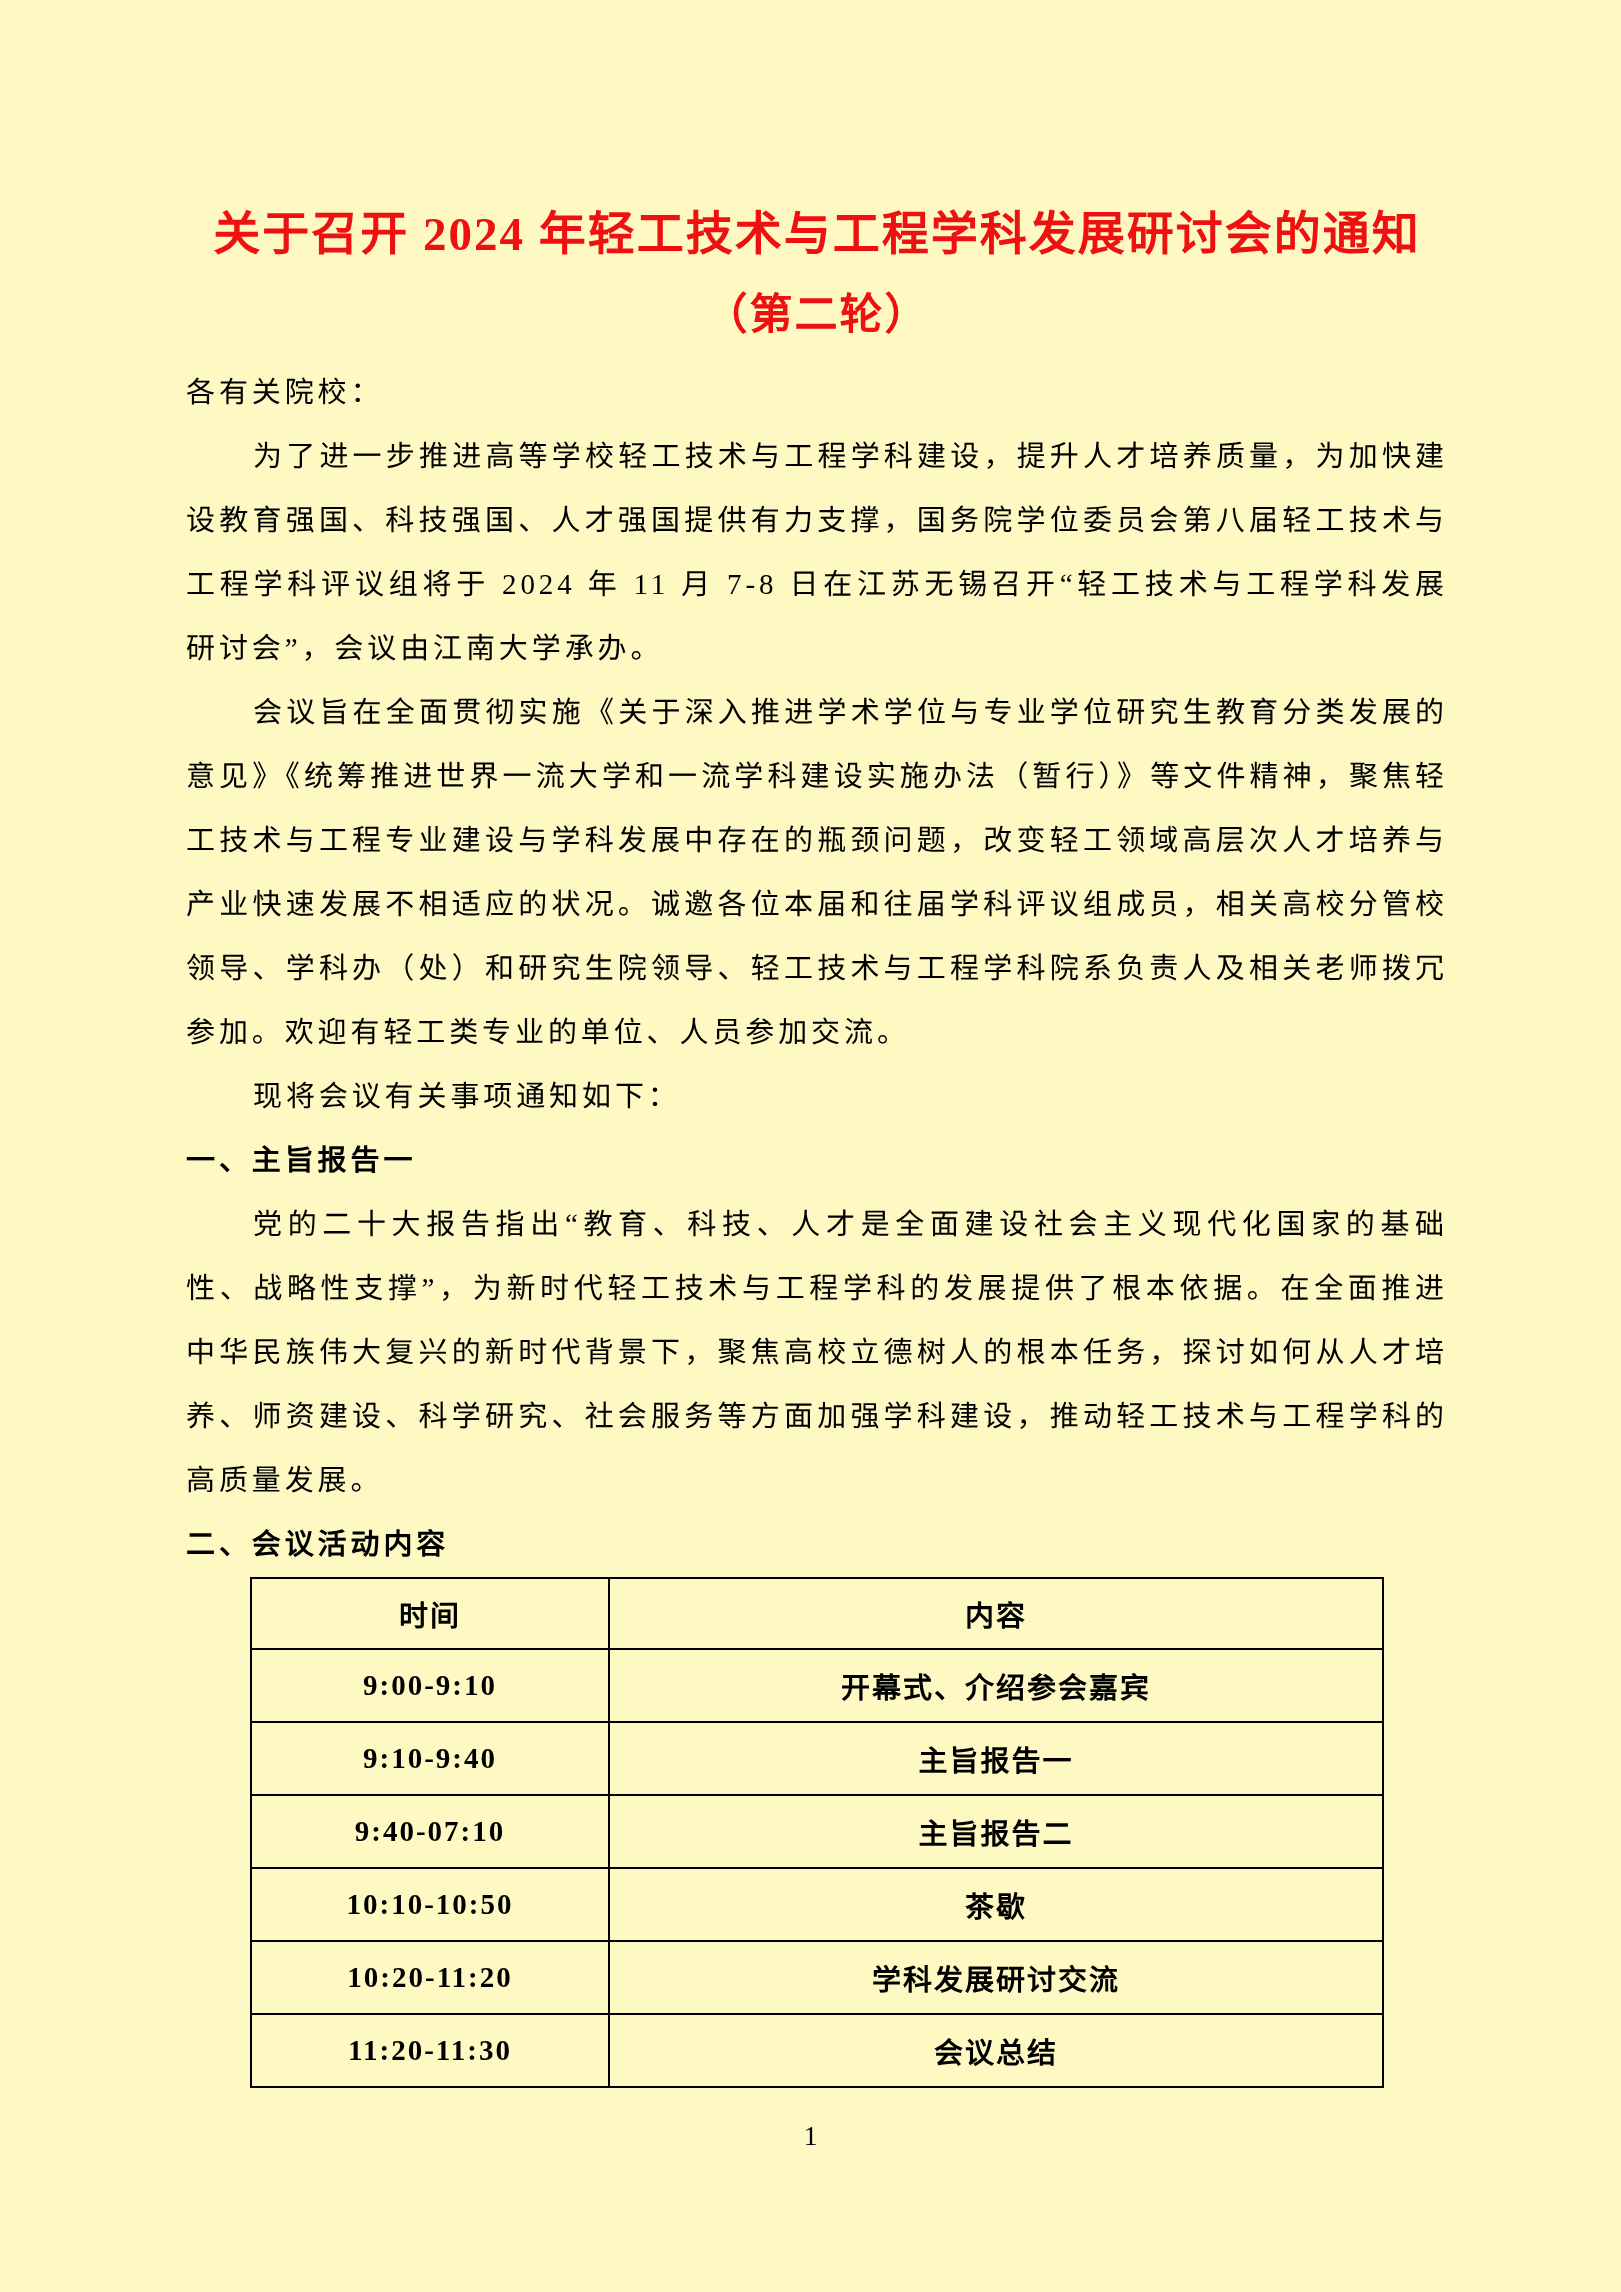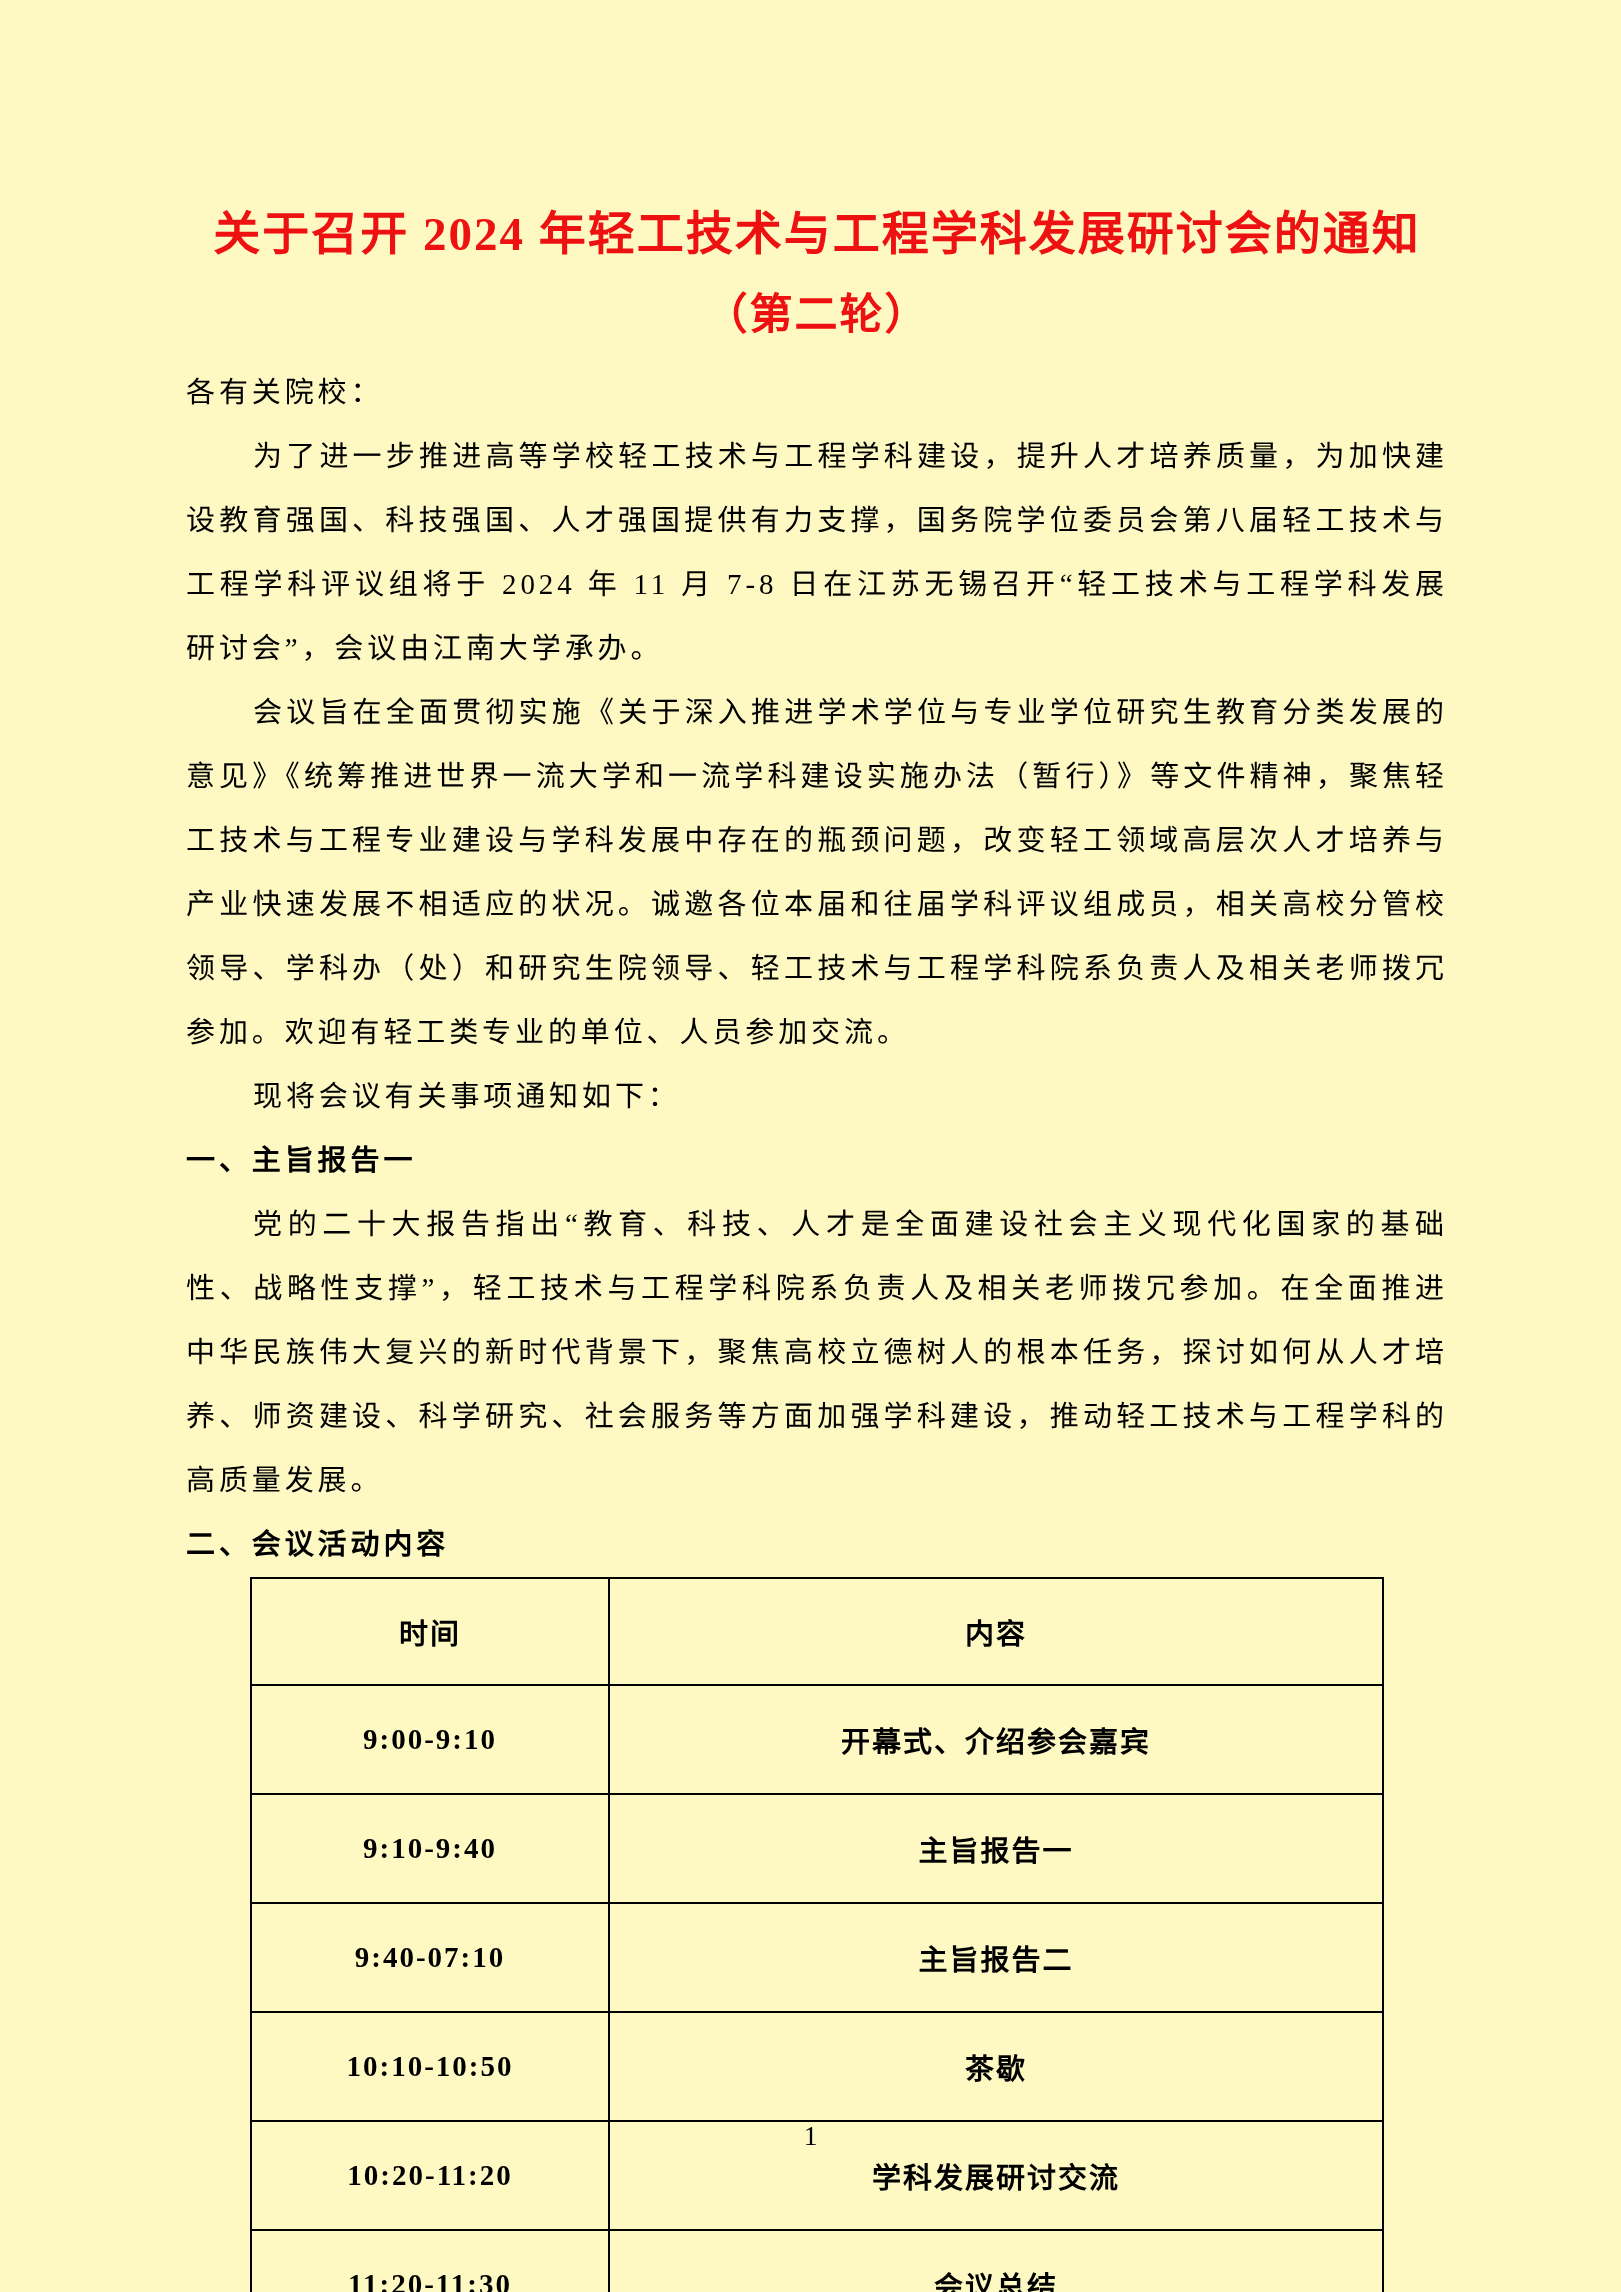--- a/index.html
+++ b/index.html
@@ -58,21 +58,21 @@
     margin:1px 0 0 64px;
     width:1132px;
     border:2.9px solid #000000;
     table-layout:fixed;
   }
   table.schedule th, table.schedule td {
     border:2px solid #000000;
     text-align:center;
     vertical-align:middle;
     font-size:29px;
-    padding:18px;
+    padding:0;
     letter-spacing:2px;
   }
   table.schedule th { height:69px; font-weight:bold; }
   table.schedule td { height:71px; font-weight:bold;margin-left:41px; }
   col.time-col { width:358px; }
   col.content-col { width:774px; }
   .page-footer {
     position:absolute;
     top:2117px;
     left:0;
@@ -91,21 +91,21 @@
     <h1 class="doc-title" style="color: rgb(238, 17, 17);">关于召开 2024 年轻工技术与工程学科发展研讨会的通知</h1>
     <h2 class="doc-subtitle" style="color: rgb(238, 17, 17);">（第二轮）</h2>
 
     <div class="body-text">
       <p class="salutation">各有关院校：</p>
       <p class="para">为了进一步推进高等学校轻工技术与工程学科建设，提升人才培养质量，为加快建设教育强国、科技强国、人才强国提供有力支撑，国务院学位委员会第八届轻工技术与工程学科评议组将于 2024 年 11 月 7-8 日在江苏无锡召开“轻工技术与工程学科发展研讨会”，会议由江南大学承办。</p>
       <p class="para">会议旨在全面贯彻实施《关于深入推进学术学位与专业学位研究生教育分类发展的意见》《统筹推进世界一流大学和一流学科建设实施办法（暂行）》等文件精神，聚焦轻工技术与工程专业建设与学科发展中存在的瓶颈问题，改变轻工领域高层次人才培养与产业快速发展不相适应的状况。诚邀各位本届和往届学科评议组成员，相关高校分管校领导、学科办（处）和研究生院领导、轻工技术与工程学科院系负责人及相关老师拨冗参加。欢迎有轻工类专业的单位、人员参加交流。</p>
       <p class="para">现将会议有关事项通知如下：</p>
 
       <p class="sec-heading">一、主旨报告一</p>
-      <p class="para">党的二十大报告指出“教育、科技、人才是全面建设社会主义现代化国家的基础性、战略性支撑”，轻工技术与工程学科院系负责人及相关老师拨冗参加。在全面推进中华民族伟大复兴的新时代背景下，聚焦高校立德树人的根本任务，探讨如何从人才培养、师资建设、科学研究、社会服务等方面加强学科建设，推动轻工技术与工程学科的高质量发展。</p>
+      <p class="para">党的二十大报告指出“教育、科技、人才是全面建设社会主义现代化国家的基础性、战略性支撑”，为新时代轻工技术与工程学科的发展提供了根本依据。在全面推进中华民族伟大复兴的新时代背景下，聚焦高校立德树人的根本任务，探讨如何从人才培养、师资建设、科学研究、社会服务等方面加强学科建设，推动轻工技术与工程学科的高质量发展。</p>
 
       <p class="sec-heading">二、会议活动内容</p>
     </div>
 
     <table class="schedule">
       <colgroup>
         <col class="time-col">
         <col class="content-col">
       </colgroup>
       <thead>

